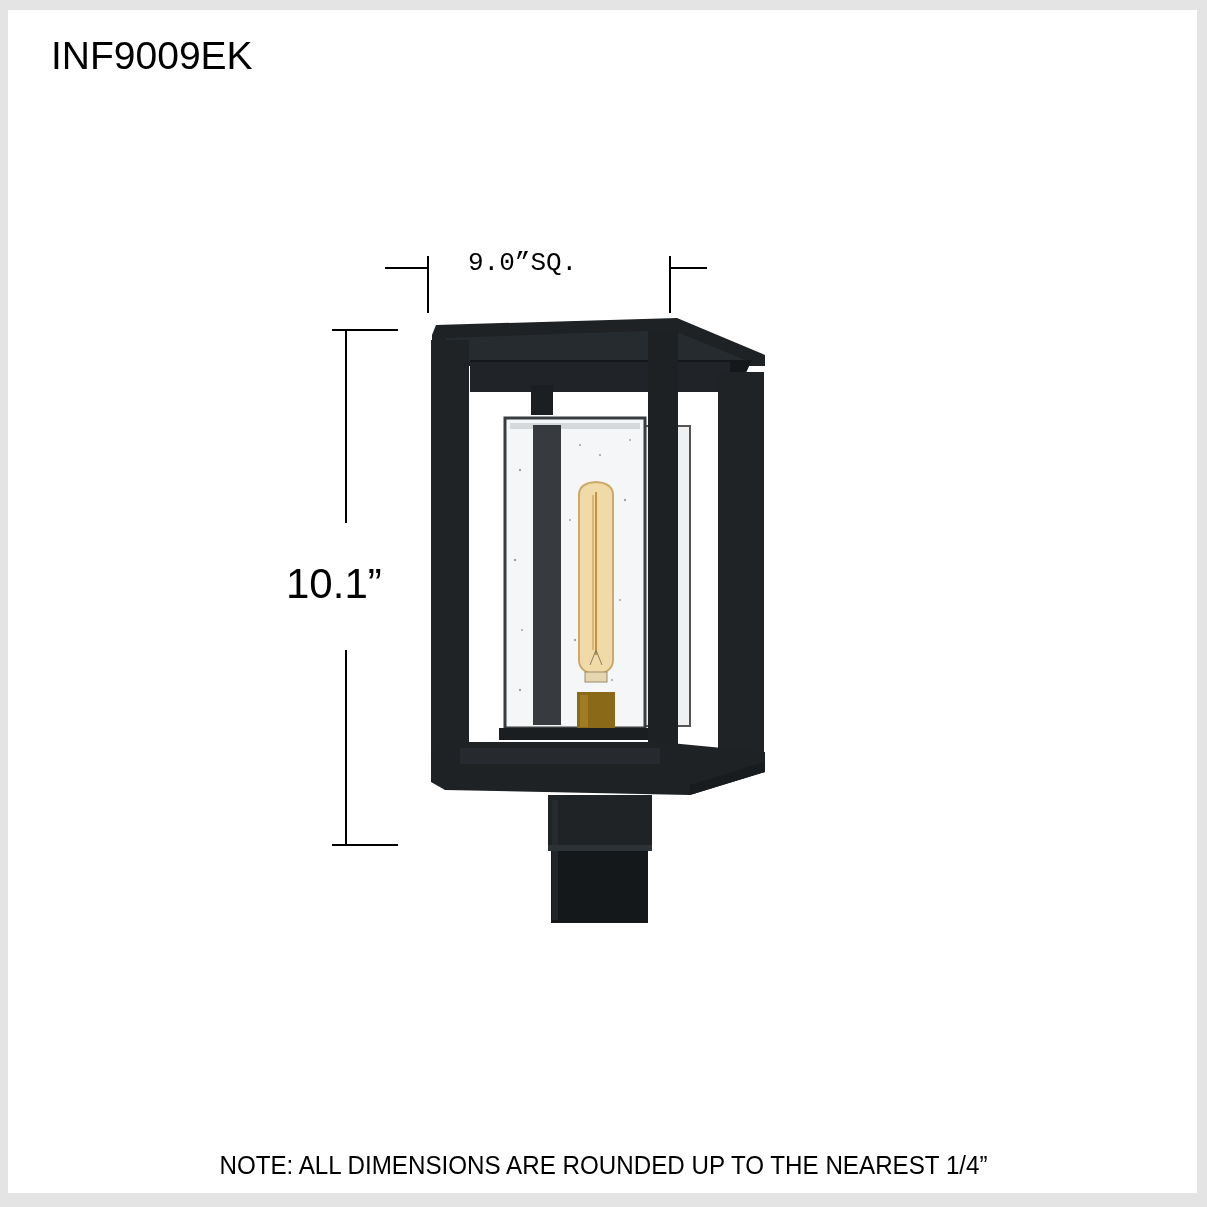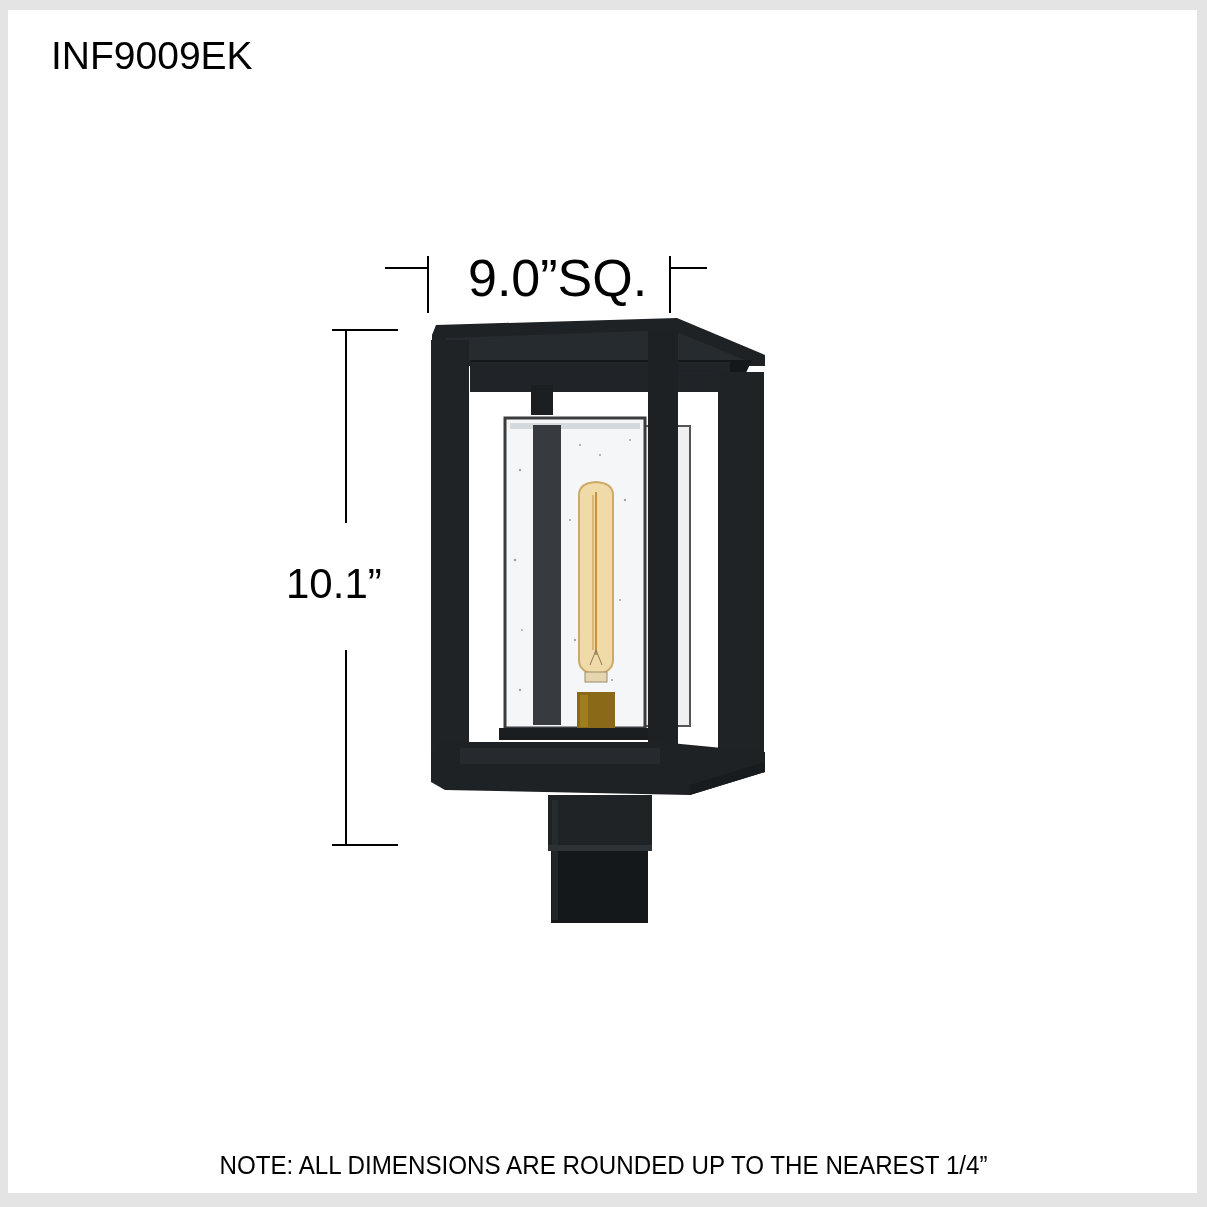--- a/index.html
+++ b/index.html
@@ -13,21 +13,21 @@
     position: absolute; left: 8px; top: 10px;
     width: 1189px; height: 1183px;
     background: #ffffff;
   }
   .model {
     position: absolute; left: 51px; top: 34px;
     font-size: 39px; color: #000; letter-spacing: 0px;
   }
   .width-label {
     position: absolute; left: 468px; top: 248px;
-    font-size: 52px; color: #000;
+    font-size: 26px; color: #000; font-family: Liberation Mono, monospace;
   }
   .height-label {
     position: absolute; left: 286px; top: 560px;
     font-size: 42px; color: #000;
   }
   .note {
     position: absolute; left: 0; width: 1207px; top: 1150px;
     text-align: center; font-size: 26px; color: #000;
     transform: scaleX(0.93); transform-origin: center;
   }

